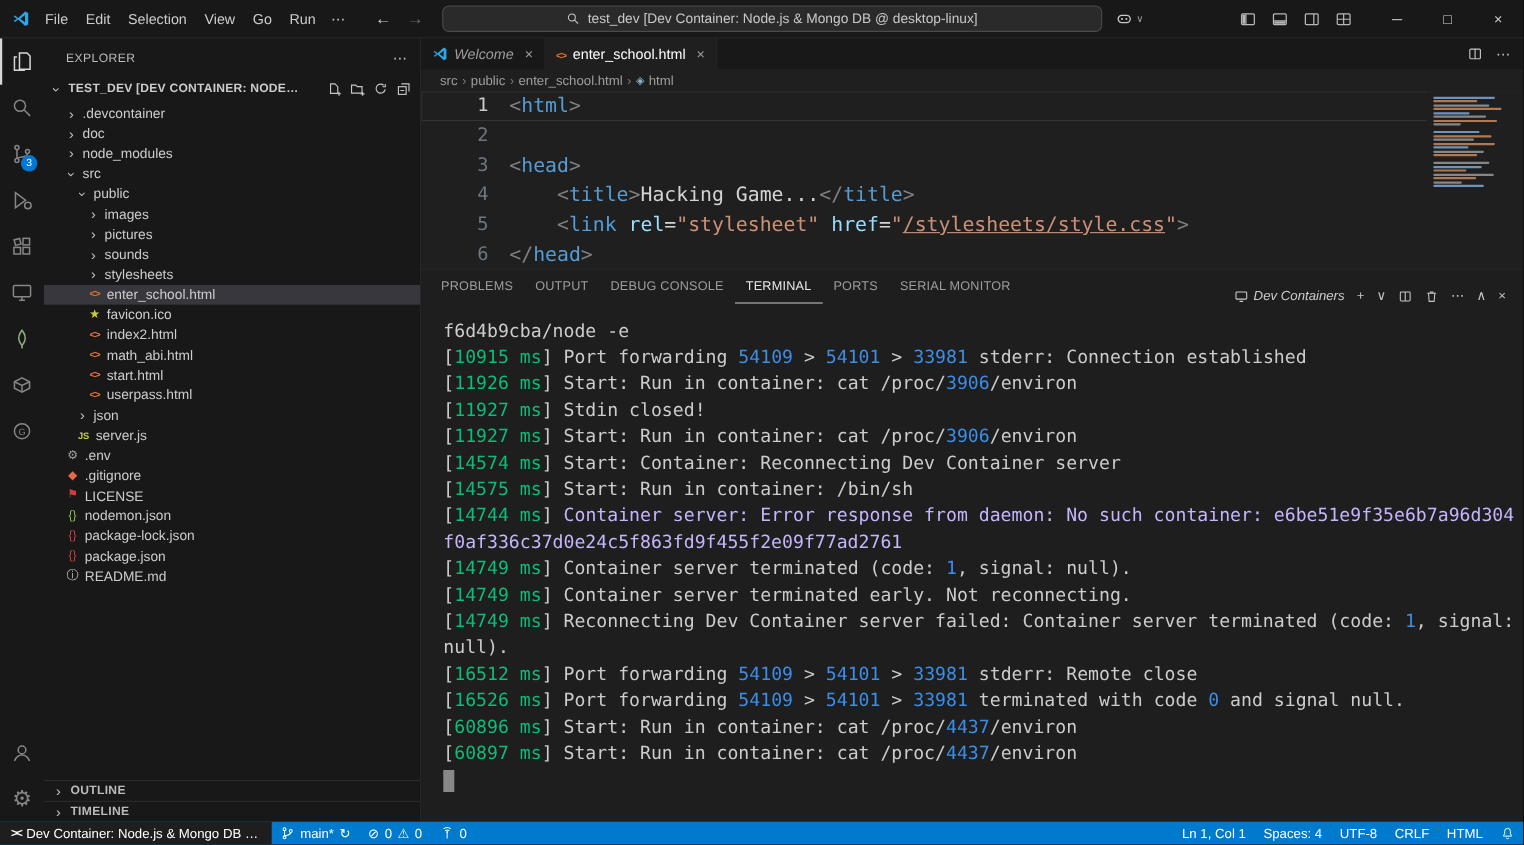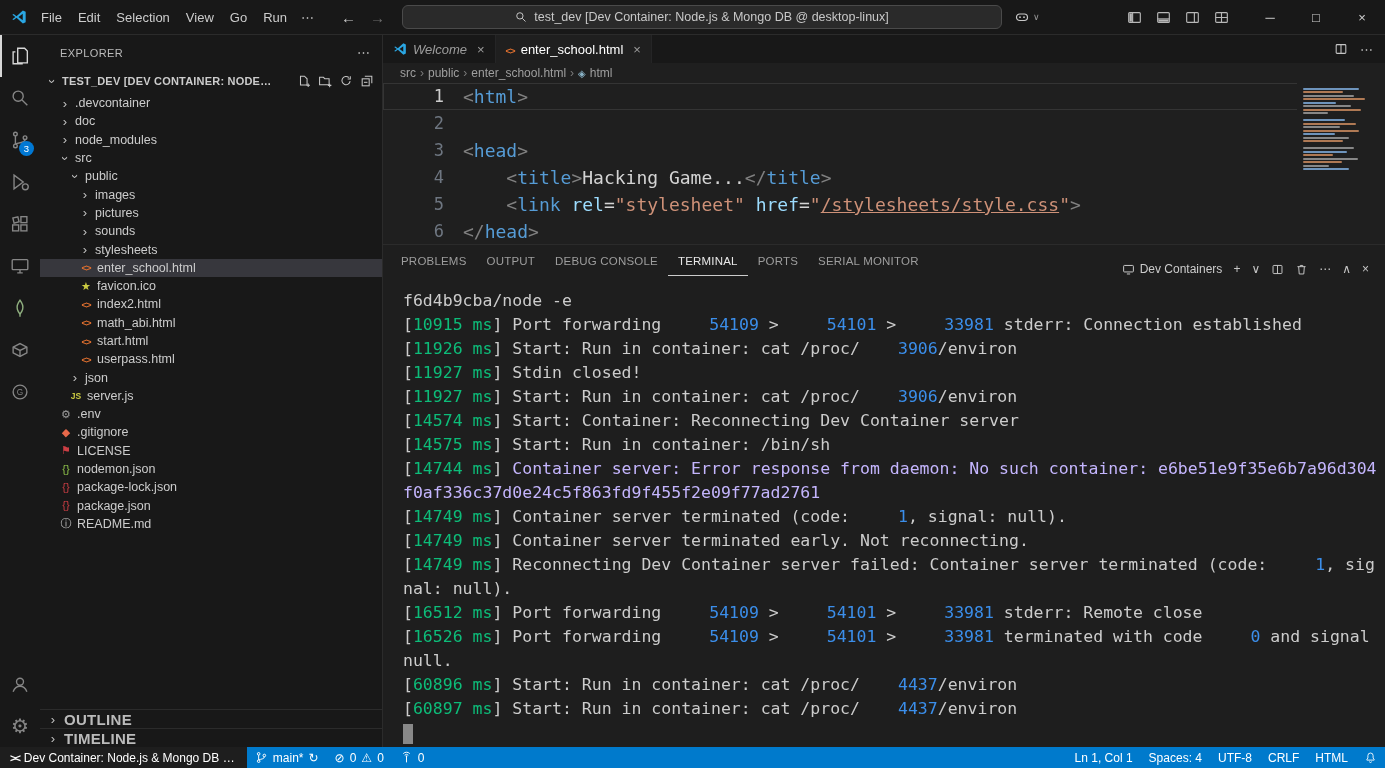--- a/index.html
+++ b/index.html
@@ -57,21 +57,21 @@
   .titem { height:18.3px; display:flex; align-items:center; gap:3px; color:#cccccc; font-size:12.5px; white-space:nowrap; }
   .titem.sel { background:#37373d; }
   .tchev { display:inline-block; width:14px; text-align:center; color:#c0c0c0; font-size:13px; }
   .tchev.open { transform:rotate(90deg); }
   .ticon { display:inline-flex; width:16px; justify-content:center; align-items:center; }
   .fi { font-size:11px; line-height:1; }
   .fi-html { color:#e0702f; font-weight:bold; font-size:9.5px; letter-spacing:-1px; }
   .fi-js { color:#cbcb41; font-weight:bold; font-size:8.5px; }
   .sb-bottom { flex:0 0 auto; }
   .sb-sec { height:19px; display:flex; align-items:center; gap:4px; border-top:1px solid #2b2b2b; padding-left:6px; }
-  .sb-sec-label { font-size:15px; font-weight:bold; color:#bbbbbb; letter-spacing:.3px;text-align:right; }
+  .sb-sec-label { font-size:11px; font-weight:bold; color:#bbbbbb; letter-spacing:.3px;text-align:right; }
 
   
   .editorcol { flex:1; display:flex; flex-direction:column; min-width:0; background:#1f1f1f; }
   .tabbar { height:28px; flex:0 0 28px; background:#181818; display:flex; align-items:stretch; }
   #tabs { display:flex; }
   .tab { display:flex; align-items:center; gap:6px; padding:0 10px; background:#181818; color:#9d9d9d;
          border-right:1px solid #252526; font-size:13px; }
   .tab.active { background:#1f1f1f; color:#ffffff; }
   .tab.preview .tlabel { font-style:italic; }
   .tclose { color:#9d9d9d; font-size:13px; margin-left:4px; }
@@ -93,26 +93,26 @@
   .minimap { position:absolute; top:0; right:0; width:88px; height:161px; background:#1f1f1f; padding-top:3px; }
   .mmrow { height:2px; margin:1.5px 8px 1.5px 6px; border-radius:1px; opacity:.85; }
 
   
   .panel { flex:1; border-top:1px solid #2b2b2b; background:#1e1e1e; display:flex; flex-direction:column; min-height:0; }
   .panel-head { height:31px; flex:0 0 31px; display:flex; align-items:flex-end; padding:0 8px 0 8px; }
   #ptabs { display:flex; height:100%; }
   .ptab { display:flex; align-items:center; padding:0 10px; font-size:11.5px; color:#9d9d9d; letter-spacing:.2px; }
   .ptab.active { color:#e7e7e7; box-shadow: inset 0 -1px 0 #cccccc; }
   .panel-right { margin-left:auto; display:flex; align-items:center; gap:11px; color:#c5c5c5; padding-right:8px; }
-  .pr-label { display:flex; align-items:center; gap:5px; font-size:12px; color:#cccccc; }
+  .pr-label { display:flex; align-items:center; gap:5px; font-size:12px; color:#cccccc;font-style:italic; }
   .pr-glyph { font-size:12px; color:#c5c5c5; }
   .term { flex:1; padding:13px 0 0 20px; font-family:"DejaVu Sans Mono", monospace; font-size:16.5px;
           line-height:24px; overflow:hidden; }
   .trow { width:976px; white-space:pre-wrap; word-break:break-all; }
-  .tk-w { color:#cccccc; } .tk-g { color:#0dbc79; } .tk-b { color:#3b8eea;margin-left:38px; } .tk-r { color:#c4b5fd; }
+  .tk-w { color:#cccccc; } .tk-g { color:#0dbc79; } .tk-b { color:#3b8eea; } .tk-r { color:#c4b5fd; }
   .tcursor { width:10px; height:20px; background:#888888; margin-top:3px; }
 
   
   .status { height:21px; flex:0 0 21px; background:#007acc; display:flex; align-items:center; color:#ffffff; font-size:12px; }
   .seg { display:flex; align-items:center; gap:5px; padding:0 8px; height:100%; white-space:nowrap; }
   .seg.remote { background:#1e1e1e; padding:0 10px; }
   .remicon { font-weight:bold; letter-spacing:-2px; font-size:11px; }
   .remtext { max-width:213px; overflow:hidden; text-overflow:ellipsis; }
   .status-right { margin-left:auto; display:flex; height:100%; }
   .sicon { display:flex; align-items:center; }

